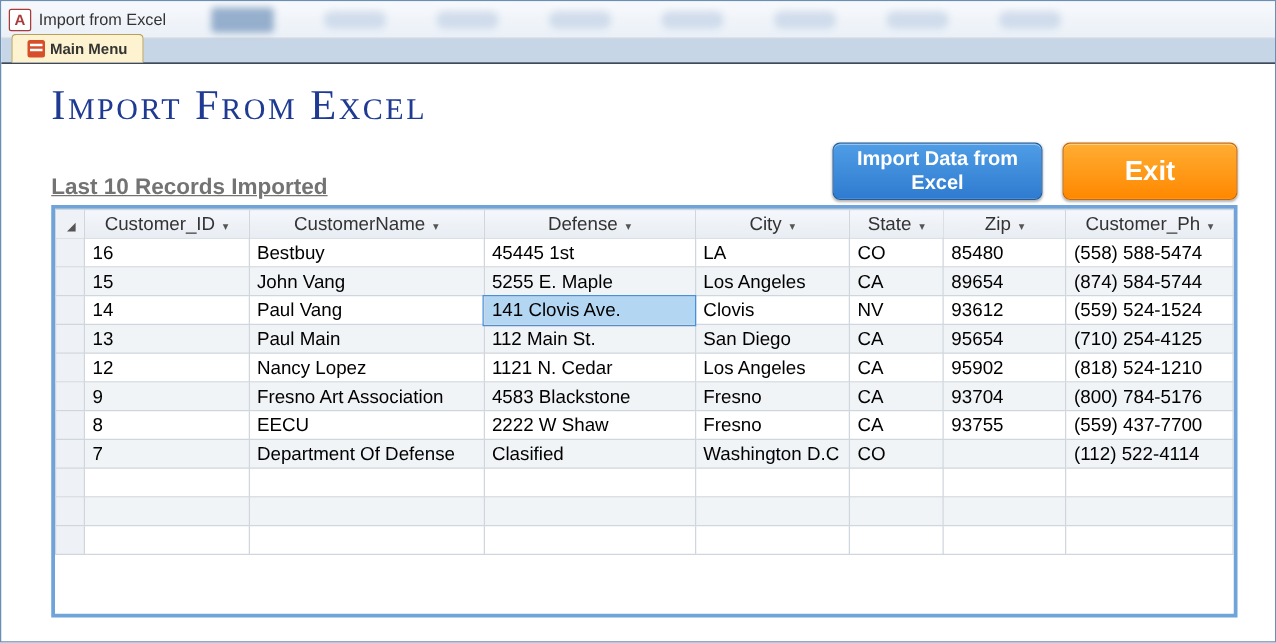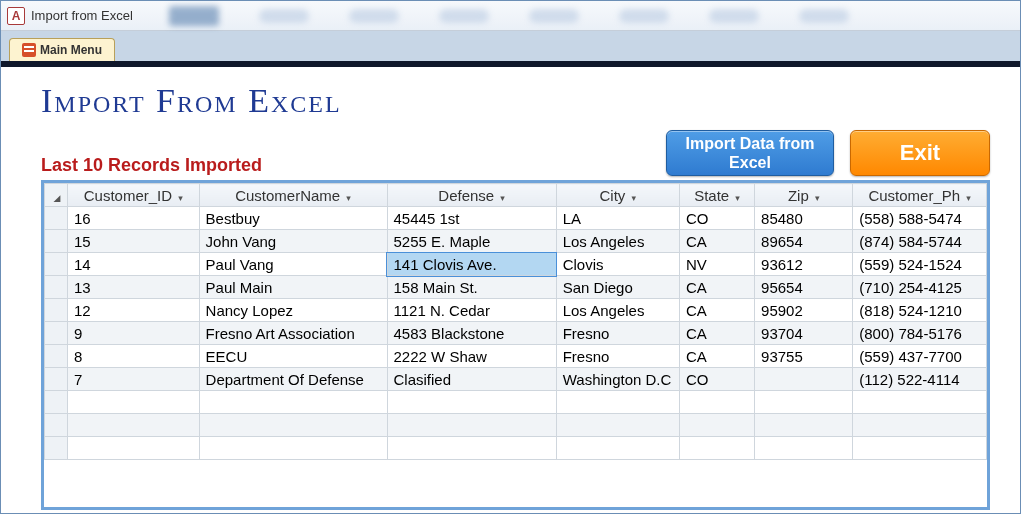--- a/index.html
+++ b/index.html
@@ -56,22 +56,22 @@
     width: 50px; height: 20px;
     background: #3b6aa0;
     border-radius: 3px;
   }
   .ribbon-text {
     width: 50px; height: 14px;
     background: #b0c4de;
     border-radius: 7px;
   }
   .form-tab-area {
-    height: 36px;
-    border-bottom: 6px solid #0f172a;
+    height: 20px;
+    border-bottom: 1px solid #0f172a;
     background: #c7d6e6;
     display: flex;
     align-items: flex-end;
     padding-left: 8px;
   }
   .form-tab {
     display: flex;
     align-items: center;
     gap: 4px;
     background: #fdf3d0;
@@ -117,21 +117,22 @@
   }
   .subtitle-row {
     display: flex;
     align-items: flex-end;
     justify-content: space-between;
     margin-bottom: 4px;
   }
   .subtitle {
     font-size: 18px;
     font-weight: bold;
-    color: #b91c1c;
+    color: #737373;
+    text-decoration: underline;
   }
   .button-row {
     display: flex;
     gap: 16px;
     align-items: center;
   }
   .btn {
     height: 46px;
     border-radius: 6px;
     border: 1px solid;
@@ -293,21 +294,21 @@
             <td class="cell-selected">141 Clovis Ave.</td>
             <td>Clovis</td>
             <td>NV</td>
             <td>93612</td>
             <td>(559) 524-1524</td>
           </tr>
           <tr>
             <td class="col-selector"></td>
             <td>13</td>
             <td>Paul Main</td>
-            <td>158 Main St.</td>
+            <td>112 Main St.</td>
             <td>San Diego</td>
             <td>CA</td>
             <td>95654</td>
             <td>(710) 254-4125</td>
           </tr>
           <tr>
             <td class="col-selector"></td>
             <td>12</td>
             <td>Nancy Lopez</td>
             <td>1121 N. Cedar</td>

